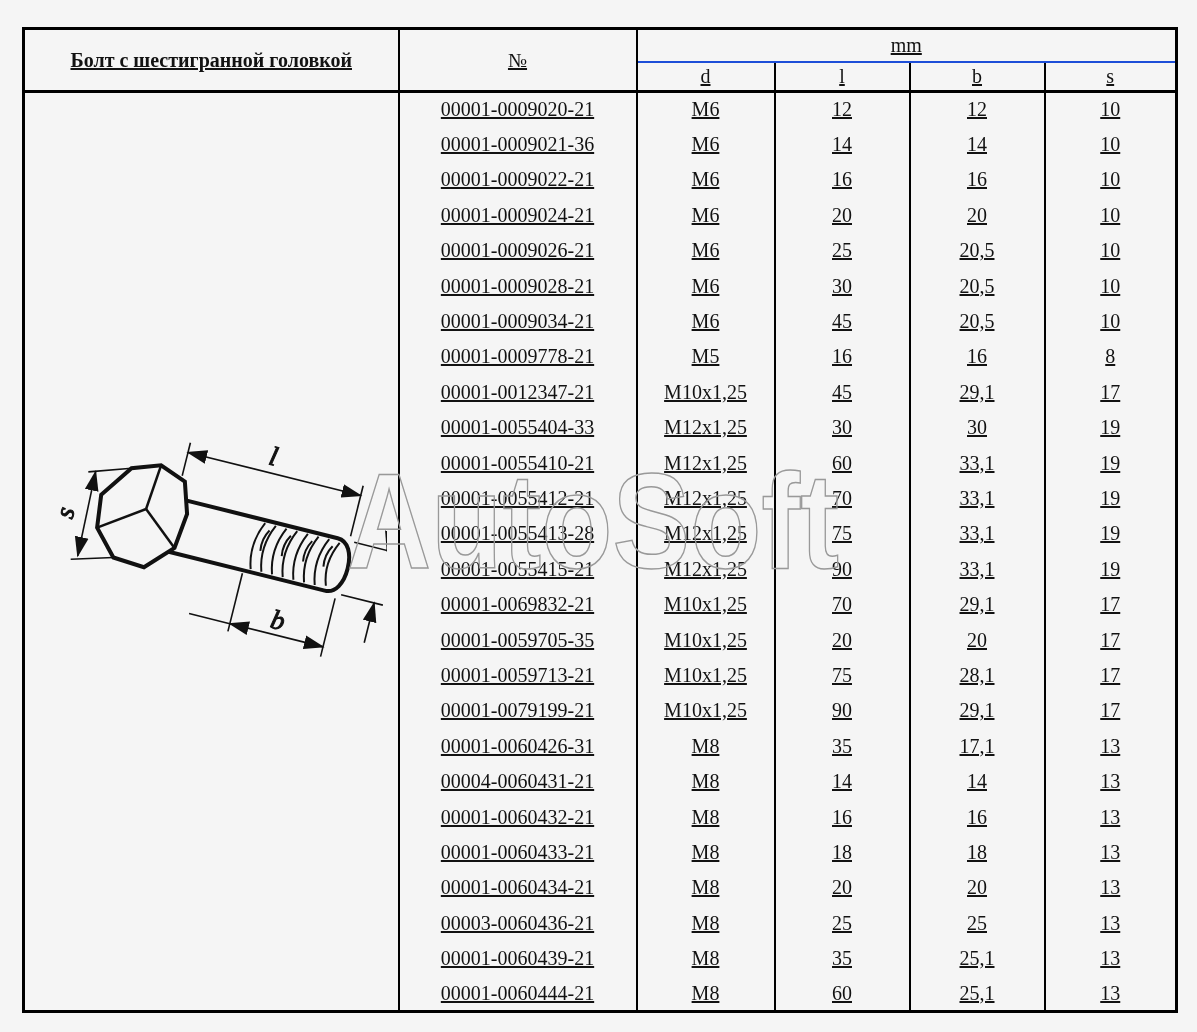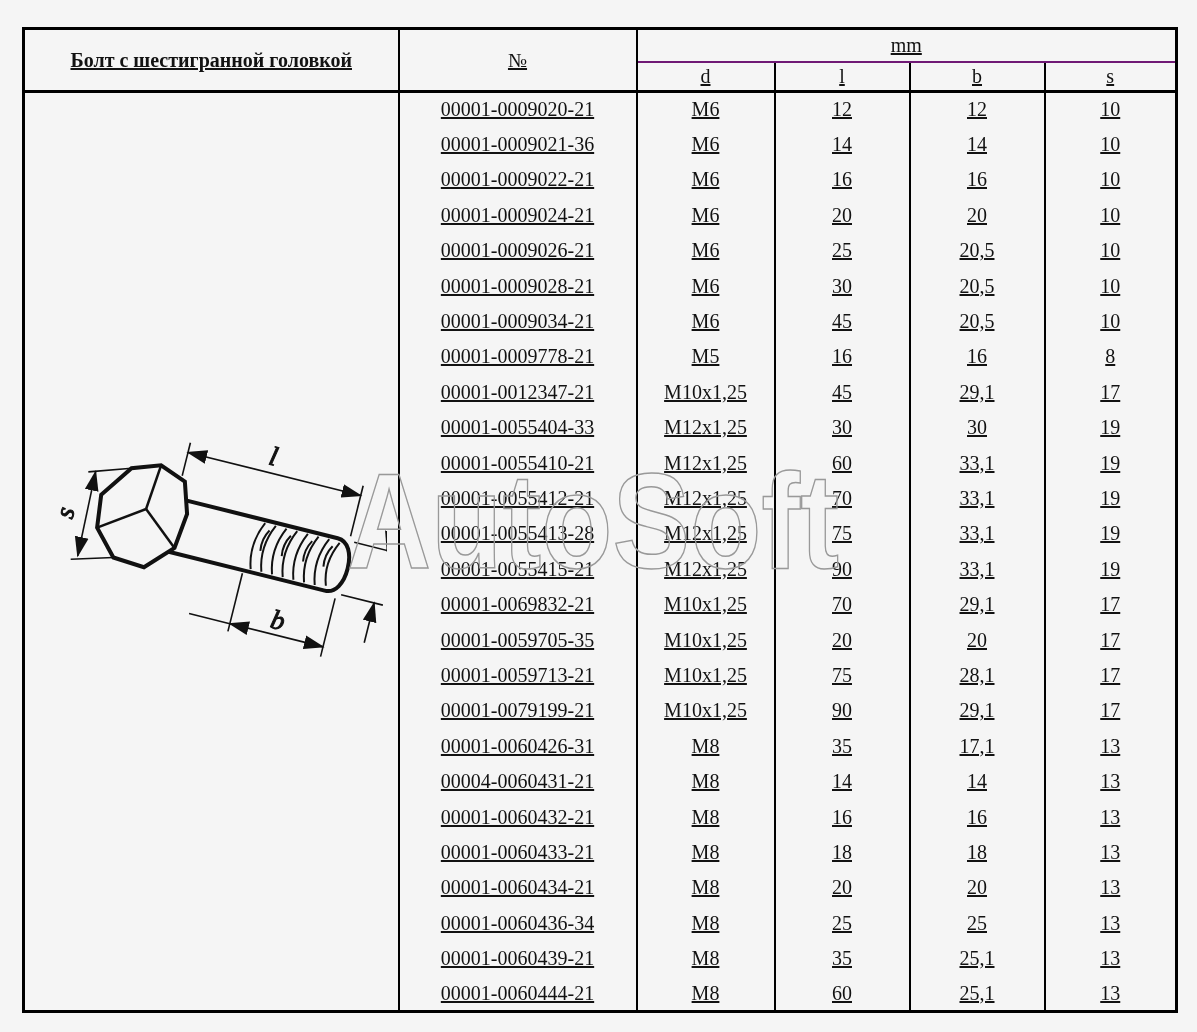--- a/index.html
+++ b/index.html
@@ -27,21 +27,21 @@
     text-align: center;
     vertical-align: middle;
     padding: 0;
     font-size: 20px;
     font-weight: normal;
     white-space: nowrap;
     overflow: hidden;
   }
   thead tr.hdr-top    { height: 33px; }
   thead tr.hdr-sub    { height: 30px; }
-  thead th.mm-cell    { border-bottom: 2px solid #701a75; margin-top: 16px; }
+  thead th.mm-cell    { border-bottom: 2px solid #1d4ed8; margin-top: 16px; }
   thead th.span-cell,
   thead tr.hdr-sub th { border-bottom: 3px solid #000; }
   thead th.title-cell { font-weight: bold; }
 
   tbody td { border-top: 0; border-bottom: 0; }
   tbody tr { height: 35.4px; }
   td.drawing-cell { vertical-align: middle; text-align: center; }
 
   .watermark {
     position: absolute; left: 345px; top: 428px;
@@ -311,21 +311,21 @@
           <td>13</td>
         </tr>
         <tr>
           <td>00001-0060434-21</td>
           <td>M8</td>
           <td>20</td>
           <td>20</td>
           <td>13</td>
         </tr>
         <tr>
-          <td>00001-0060436-34</td>
+          <td>00003-0060436-21</td>
           <td>M8</td>
           <td>25</td>
           <td>25</td>
           <td>13</td>
         </tr>
         <tr>
           <td>00001-0060439-21</td>
           <td>M8</td>
           <td>35</td>
           <td>25,1</td>

